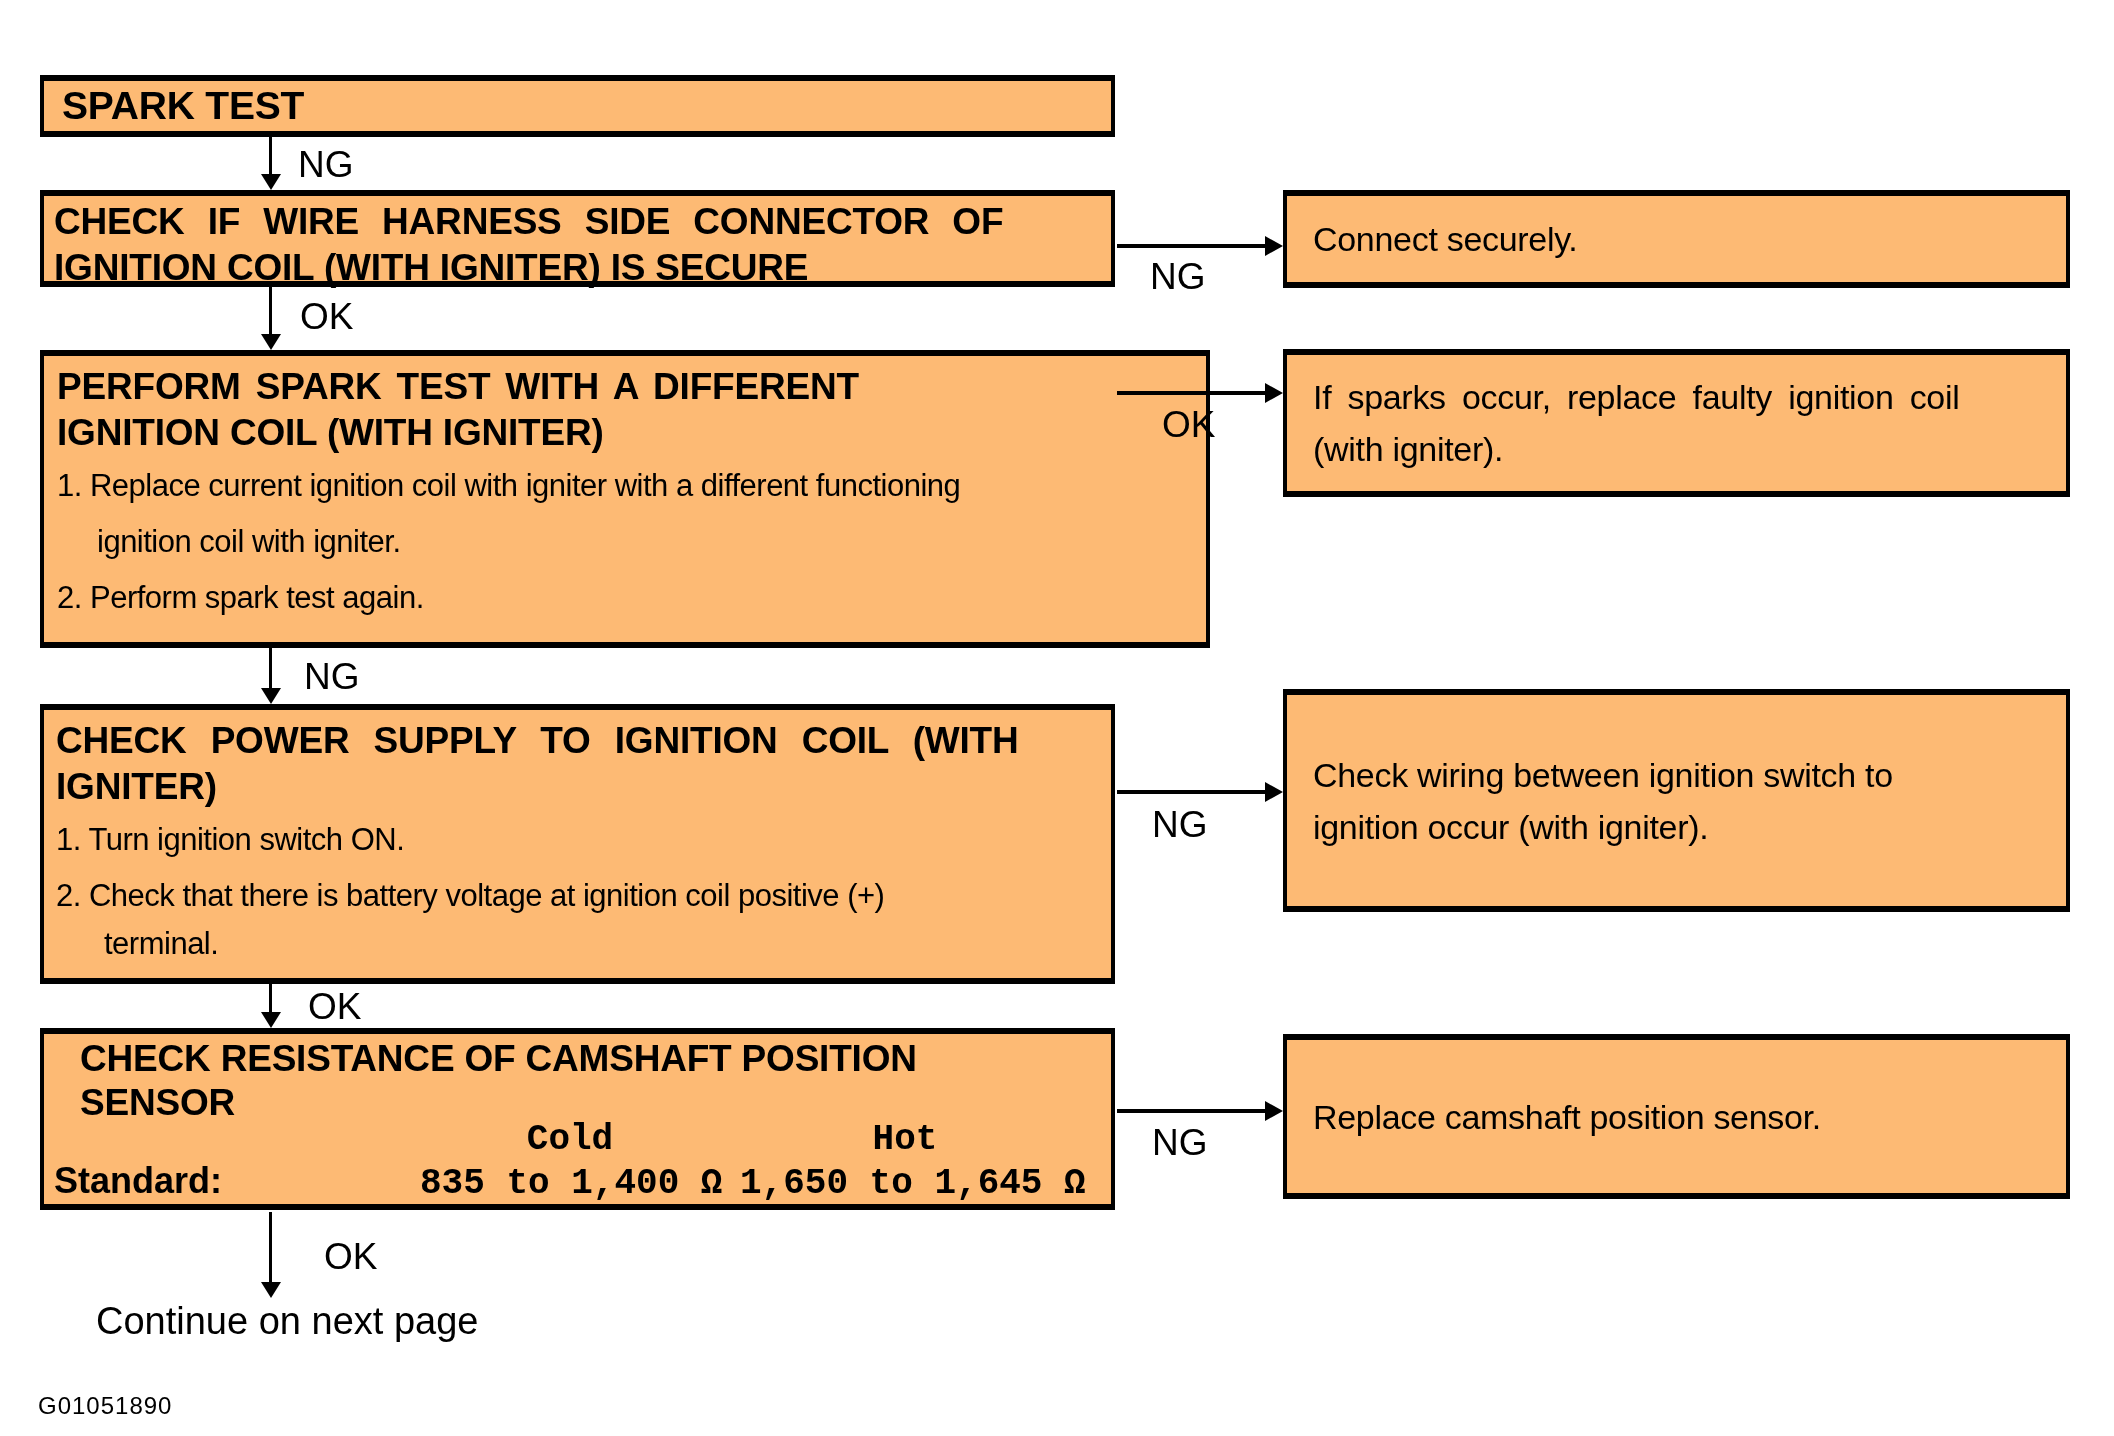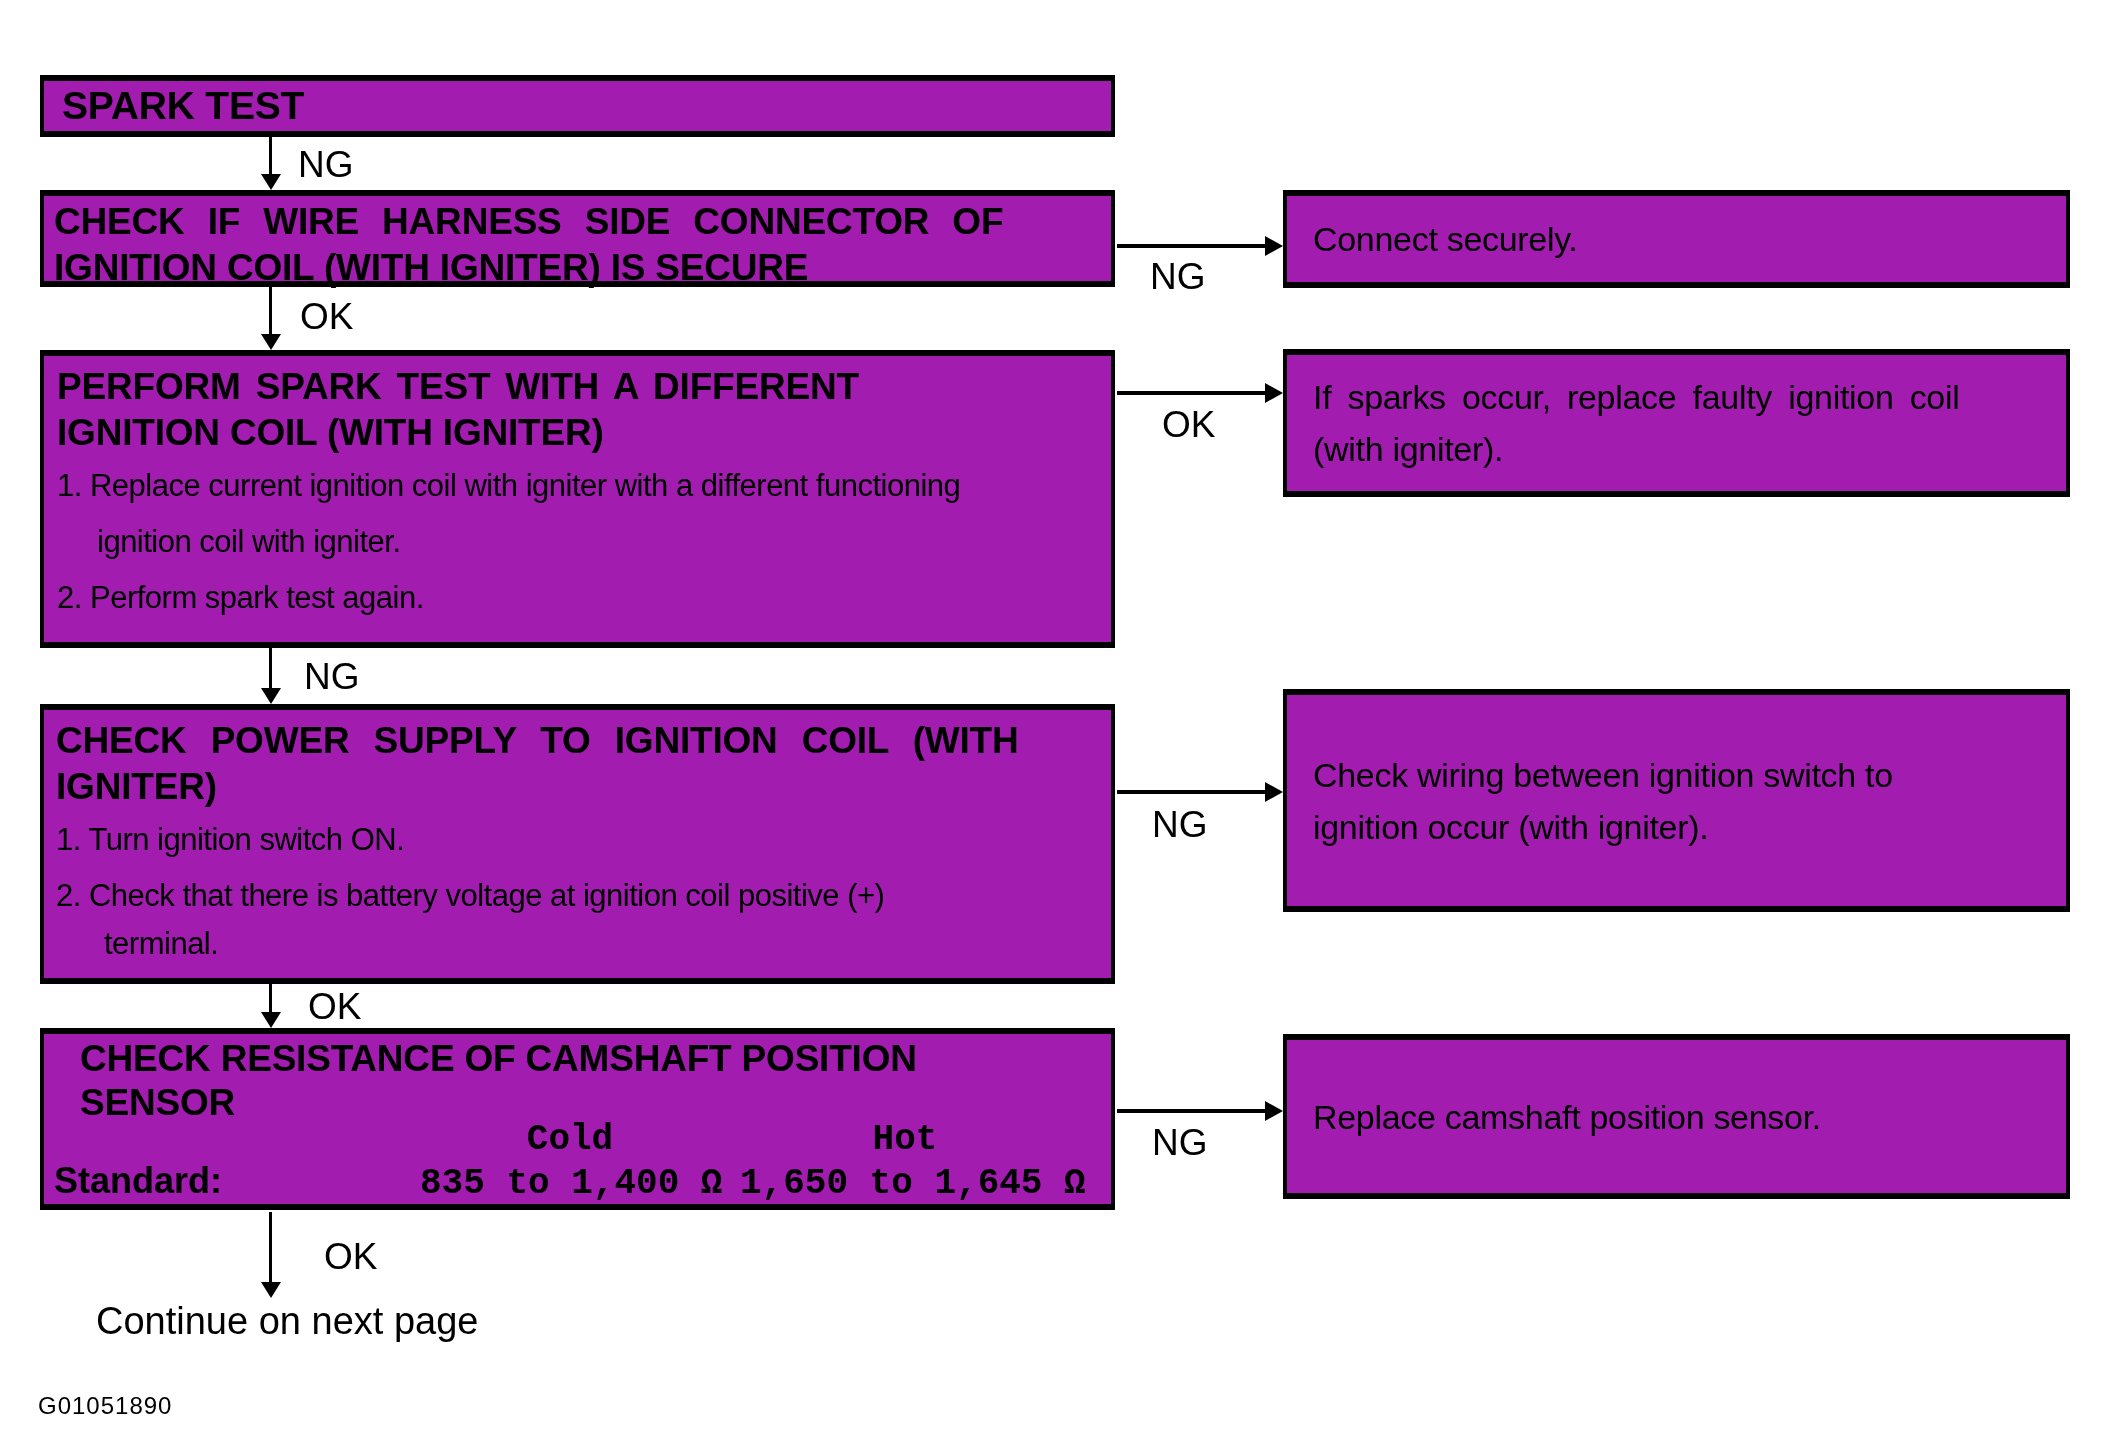--- a/index.html
+++ b/index.html
@@ -11,21 +11,21 @@
     font-family:"Liberation Sans", sans-serif;
     overflow:hidden;
   }
   
   .node{
     position:absolute;
     box-sizing:border-box;
     border:4px solid #000;
     border-top-width:6px;
     border-bottom-width:6px;
-    background:#a21caf;
+    background:#fdba74;
   }
   .heading{
     font-weight:bold;
     font-size:37px;
     line-height:46px;
     white-space:nowrap;
     letter-spacing:-0.2px;
   }
   .listtext{
     font-size:31px;
@@ -38,21 +38,21 @@
     font-size:34px;
     line-height:52px;
     letter-spacing:-0.3px;
     white-space:nowrap;
   }
   
   #box1{left:40px;top:75px;width:1075px;height:62px;display:flex;align-items:center;padding-left:18px;}
   #box1 .heading{font-size:39px;}
   #box2{left:40px;top:190px;width:1075px;height:97px;padding:3px 0 0 10px;}
   #box2 .stretch{word-spacing:13px;}
-  #box3{left:40px;top:350px;width:1075px;height:298px;padding:8px 0 4px 13px;}
+  #box3{left:40px;top:350px;width:1170px;height:298px;padding:8px 0 4px 13px;}
   #box3 .stretch{word-spacing:5px;}
   #box3 .listtext{margin-top:4px;}
   #box4{left:40px;top:704px;width:1075px;height:280px;padding:8px 0 0 12px;}
   #box4 .stretch{word-spacing:14px;}
   #box4 .listtext{margin-top:4px;}
   #box4 .wrapline{padding-left:48px;line-height:44px;margin-top:0;}
   #box5{left:40px;top:1028px;width:1075px;height:182px;}
   .b5-t1{position:absolute;left:36px;top:2px;}
   .b5-t2{position:absolute;left:36px;top:46px;}
   .b5-std{position:absolute;left:10px;top:126px;font-weight:bold;font-size:36px;white-space:nowrap;}

